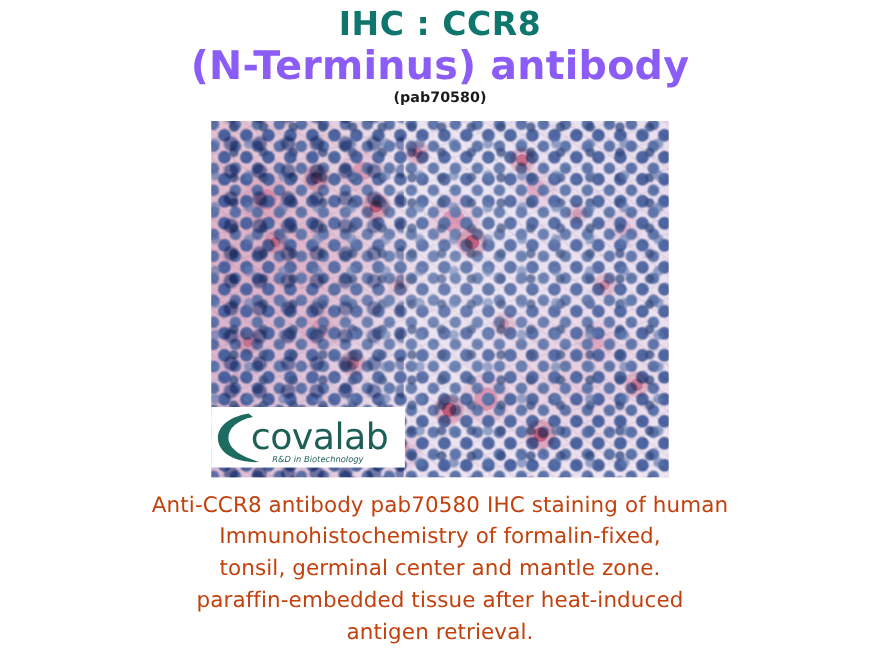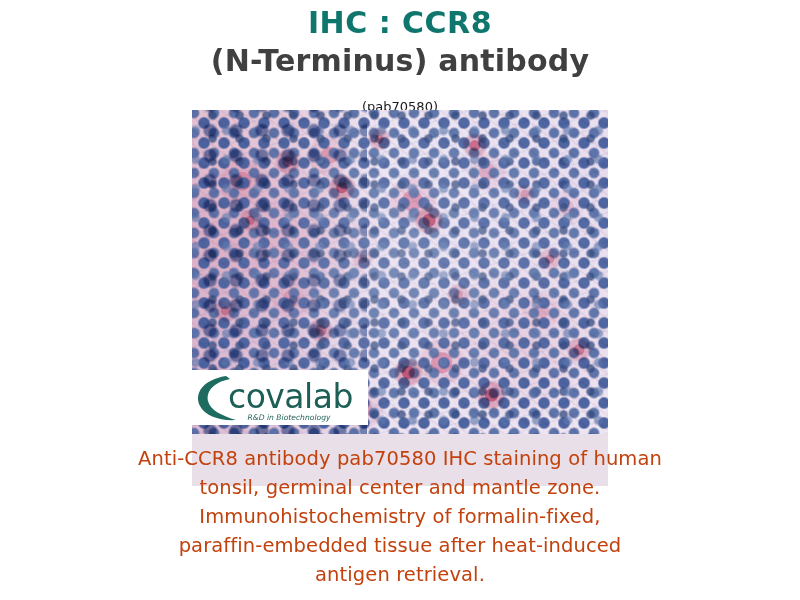--- a/index.html
+++ b/index.html
@@ -31,41 +31,41 @@
     text-align: center;
   }
   .title-line1 {
     font-size: 30px;
     font-weight: bold;
     letter-spacing: 0.5px;
     line-height: 38px;
     color: #0f766e;
   }
   .title-line2 {
-    font-size: 30px;
+    font-size: 36px;
     font-weight: bold;
     letter-spacing: 0.2px;
     line-height: 38px;
-    color: #404040;
+    color: #8b5cf6;
   }
   .catalog-number {
     font-size: 13px;
-    font-weight: normal;
+    font-weight: bold;
     line-height: 18px;
     color: #1a1a1a;
-    margin-top: 18px;
+    margin-top: 1px;
   }
 
   
   .micrograph-wrap {
     position: absolute;
     left: 192px;
     top: 110px;
     width: 416px;
-    height: 376px;
+    height: 324px;
     overflow: hidden;
     background: #e9dfe8;
   }
   .micrograph {
     position: absolute;
     left: 0;
     top: 0;
     width: 416px;
     height: 324px;
     
@@ -245,19 +245,19 @@
 
         <text x="36" y="38" font-family="'DejaVu Sans','Liberation Sans',sans-serif" font-size="33" fill="#1d5f56" letter-spacing="-0.5">covalab</text>
 
         <text x="97" y="50" text-anchor="middle" font-family="'DejaVu Sans','Liberation Sans',sans-serif" font-size="7.6" font-style="italic" fill="#1d5f56">R&amp;D in Biotechnology</text>
       </svg>
     </div>
   </div>
 
   <div class="caption">
     <span class="caption-line">Anti-CCR8 antibody pab70580 IHC staining of human</span>
+    <span class="caption-line">Immunohistochemistry of formalin-fixed,</span>
     <span class="caption-line">tonsil, germinal center and mantle zone.</span>
-    <span class="caption-line">Immunohistochemistry of formalin-fixed,</span>
     <span class="caption-line">paraffin-embedded tissue after heat-induced</span>
     <span class="caption-line">antigen retrieval.</span>
   </div>
 
 </div>
 
 </body></html>

